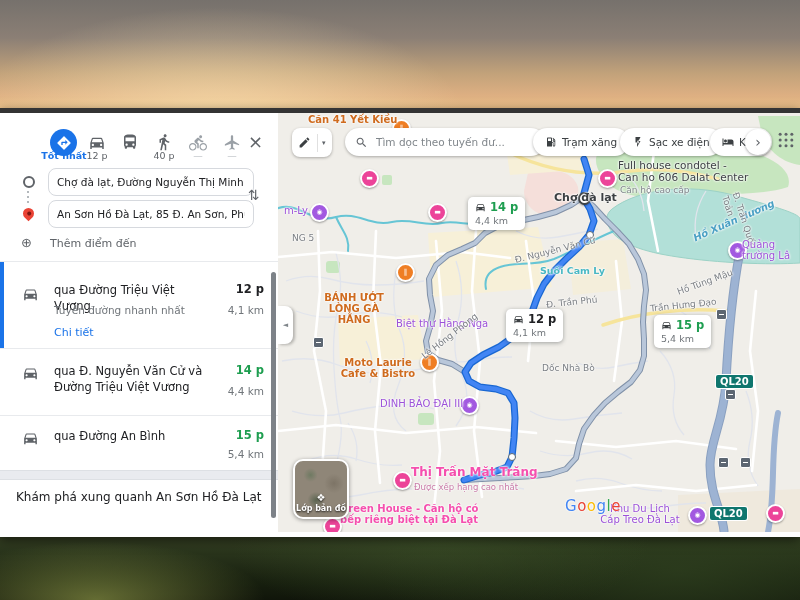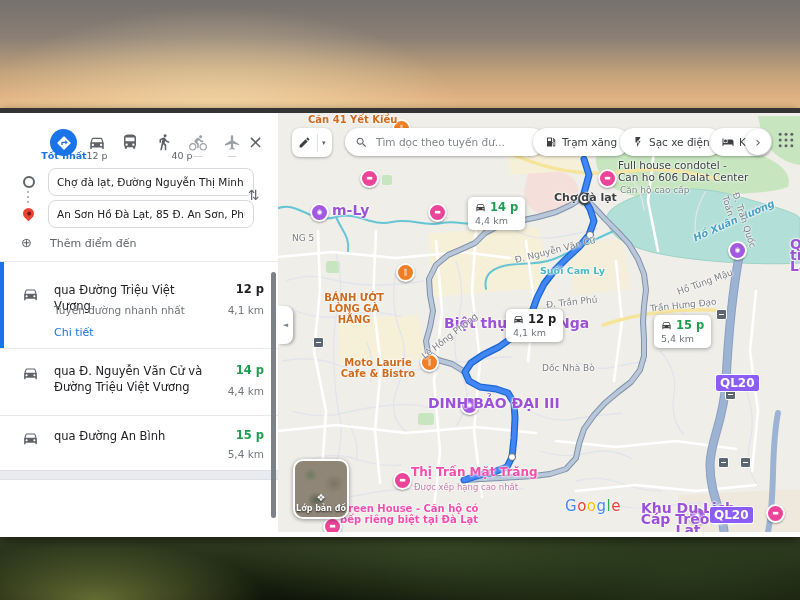--- a/index.html
+++ b/index.html
@@ -37,38 +37,38 @@
   .caric{position:absolute;width:17px;height:17px;}
   .green{color:#1e9e50;}
   .dark{color:#202124;}
   
   #map{left:278px;top:0;width:522px;height:419px;background:#f0eee9;overflow:hidden;}
   #basemap{position:absolute;left:0;top:0;}
   .mlabel{position:absolute;white-space:pre-line;text-shadow:0 0 2px #fff,0 0 2px #fff,0 0 3px #fff;line-height:11px;}
   .lbl-food{color:#cf6b1e;font-size:10px;font-weight:700;text-align:center;}
   .lbl-lodg{color:#e0509b;font-size:10px;font-weight:700;}
   .lbl-lodg2{color:#f54fae;font-size:10px;font-weight:700;}
-  .lbl-attr{color:#9c51d8;font-size:14px;font-weight:700;margin-left:48px;}
+  .lbl-attr{color:#9c51d8;font-size:10px;font-weight:400;}
   .lbl-road{color:#7a7e83;font-size:9px;}
   .lbl-water{color:#4aa0c4;font-size:10px;font-style:italic;}
   .lbl-dark{color:#3c4043;font-size:11px;font-weight:700;padding-left:24px;}
   .poi{position:absolute;width:15px;height:15px;border-radius:50%;border:2px solid #fff;
     box-shadow:0 1px 2px rgba(0,0,0,.35);display:flex;align-items:center;justify-content:center;
     color:#fff;font-size:7px;line-height:7px;}
   .poi-food{background:#ef7e24;}
   .poi-lodg{background:#ec4499;}
   .poi-attr{background:#a259e0;}
   .transit{position:absolute;width:9px;height:9px;background:#5c6672;border:1px solid #fff;border-radius:2px;
     display:flex;align-items:center;justify-content:center;}
   .transit > span{display:block;width:5px;height:1.5px;background:#fff;}
   .badge{position:absolute;background:#fff;border-radius:5px;box-shadow:0 1px 4px rgba(60,64,67,.45);
     padding:3px 7px 4px 7px;}
   .badge .b1{display:flex;align-items:center;gap:4px;font-size:11.5px;font-weight:700;}
   .badge .b2{font-size:9.5px;color:#70757a;margin-top:1px;}
-  .shield{position:absolute;background:#8b5cf6;color:#fff;font-size:12px;font-weight:700;
+  .shield{position:absolute;background:#0f766e;color:#fff;font-size:10px;font-weight:700;
     padding:1px 4px;border-radius:2px;box-shadow:0 0 0 1px #fff;}
   .chip{position:absolute;top:15px;height:28px;background:#fff;border-radius:14px;
     box-shadow:0 1px 3px rgba(0,0,0,.3);display:flex;align-items:center;gap:5px;
     padding:0 12px;font-size:10.5px;color:#3c4043;font-weight:500;}
   #searchpill{position:absolute;left:67px;top:15px;width:180px;height:28px;background:#fff;border-radius:14px;
     box-shadow:0 1px 3px rgba(0,0,0,.3);display:flex;align-items:center;padding:0 10px;gap:6px;}
   #searchpill input{border:none;outline:none;font-family:inherit;font-size:10.5px;width:138px;color:#202124;}
   #searchpill input::placeholder{color:#80868b;}
   #penbtn{position:absolute;left:14px;top:15px;width:40px;height:29px;background:#fff;border-radius:8px;
     box-shadow:0 1px 3px rgba(0,0,0,.3);display:flex;align-items:center;}
@@ -125,21 +125,21 @@
       <svg class="mode-ic abs" style="left:189px;top:21px;" viewBox="0 0 24 24">
           <path fill="#9aa0a6" d="M15.5 5.5c1.1 0 2-.9 2-2s-.9-2-2-2-2 .9-2 2 .9 2 2 2zM5 12c-2.8 0-5 2.2-5 5s2.2 5 5 5 5-2.2 5-5-2.2-5-5-5zm0 8.5c-1.9 0-3.5-1.6-3.5-3.5S3.1 13.5 5 13.5 8.5 15.1 8.5 17 6.9 20.5 5 20.5zm5.8-10l2.4-2.4.8.8c1.3 1.3 3 2.1 5.1 2.1V9c-1.5 0-2.7-.6-3.6-1.5l-1.9-1.9c-.5-.4-1-.6-1.6-.6s-1.1.2-1.4.6L7.8 8.4c-.4.4-.6.9-.6 1.4 0 .6.2 1.1.6 1.4L11 14v5h2v-6.2l-2.2-2.3zM19 12c-2.8 0-5 2.2-5 5s2.2 5 5 5 5-2.2 5-5-2.2-5-5-5zm0 8.5c-1.9 0-3.5-1.6-3.5-3.5s1.6-3.5 3.5-3.5 3.5 1.6 3.5 3.5-1.6 3.5-3.5 3.5z"></path>
         </svg>
       <svg class="mode-ic abs" style="left:223px;top:21px;" viewBox="0 0 24 24">
           <path fill="#9aa0a6" d="M21.5 15.5v-2l-8-5V3c0-.83-.67-1.5-1.5-1.5S10.5 2.17 10.5 3v5.5l-8 5v2l8-2.5v5.5l-2 1.5V21l3.5-1 3.5 1v-1.5l-2-1.5v-5.5l8 2.5z"></path>
         </svg>
       <div class="abs close-x">×</div>
 
       <div class="mode-lbl" style="left:38px;width:52px;color:#1a73e8;font-weight:700;">Tốt nhất</div>
       <div class="mode-lbl" style="left:83px;width:28px;">12 p</div>
-      <div class="mode-lbl" style="left:168px;width:28px;">40 p</div>
+      <div class="mode-lbl" style="left:150px;width:28px;">40 p</div>
       <div class="mode-lbl" style="left:191px;width:14px;color:#bdc1c6;">—</div>
       <div class="mode-lbl" style="left:225px;width:14px;color:#bdc1c6;">—</div>
 
       <div class="abs" style="left:23px;top:63px;width:8px;height:8px;border:2px solid #5f6368;border-radius:50%;background:#fff;"></div>
       <div class="dotcol" style="top:78px;"></div>
       <div class="dotcol" style="top:83px;"></div>
       <div class="dotcol" style="top:88px;"></div>
       <div class="redpin" style="left:23px;top:95px;"></div>
       <input class="wp-input" style="top: 55px;" value="Chợ đà lạt, Đường Nguyễn Thị Minh Khai, P">
       <input class="wp-input" style="top: 87px;" value="An Sơn Hồ Đà Lạt, 85 Đ. An Sơn, Phường 4">
@@ -175,20 +175,21 @@
       <div class="abs" style="left:0;top:303px;width:278px;height:54px;">
         <svg class="caric" style="left:22px;top:14px;" viewBox="0 0 24 24">
             <path fill="#5f6368" d="M18.92 6.01C18.72 5.42 18.16 5 17.5 5h-11c-.66 0-1.21.42-1.42 1.01L3 12v8h2v-2h14v2h2v-8l-2.08-5.99zM6.5 16c-.83 0-1.5-.67-1.5-1.5S5.67 13 6.5 13s1.5.67 1.5 1.5S7.33 16 6.5 16zm11 0c-.83 0-1.5-.67-1.5-1.5s.67-1.5 1.5-1.5 1.5.67 1.5 1.5-.67 1.5-1.5 1.5zM5 11l1.5-4.5h11L19 11H5z"></path>
           </svg>
         <div class="rtitle" style="top:12px;">qua Đường An Bình</div>
         <div class="rtime green" style="top:12px;">15 p</div>
         <div class="rdist" style="top:32px;">5,4 km</div>
       </div>
 
       <div class="abs" style="left:0;top:357px;width:278px;height:8px;background:#e9ebef;border-top:1px solid #dde0e4;border-bottom:1px solid #dde0e4;"></div>
+      <div class="abs" style="left:16px;top:377px;font-size:12px;color:#202124;font-weight:500;">Khám phá xung quanh An Sơn Hồ Đà Lạt</div>
     </div>
 
     <div id="panel-scroll"></div>
 
     <div id="map" class="abs">
 
       <svg id="basemap" width="522" height="419" viewBox="0 0 522 419">
         <rect x="0" y="0" width="522" height="419" fill="#f0eee9"></rect>
 
         <path d="M250,60 C275,54 295,58 300,74 C302,88 292,100 274,102 C258,104 246,92 246,78 Z" fill="#f5dfda"></path>

